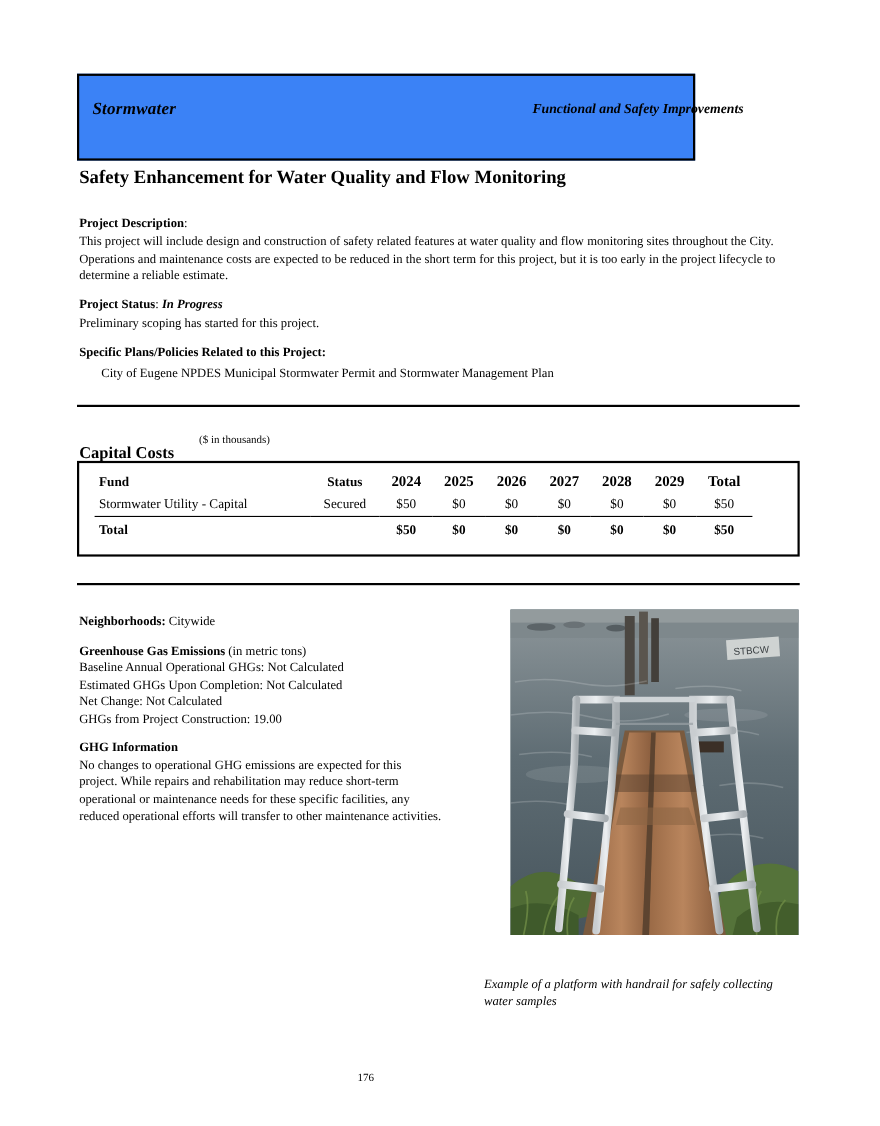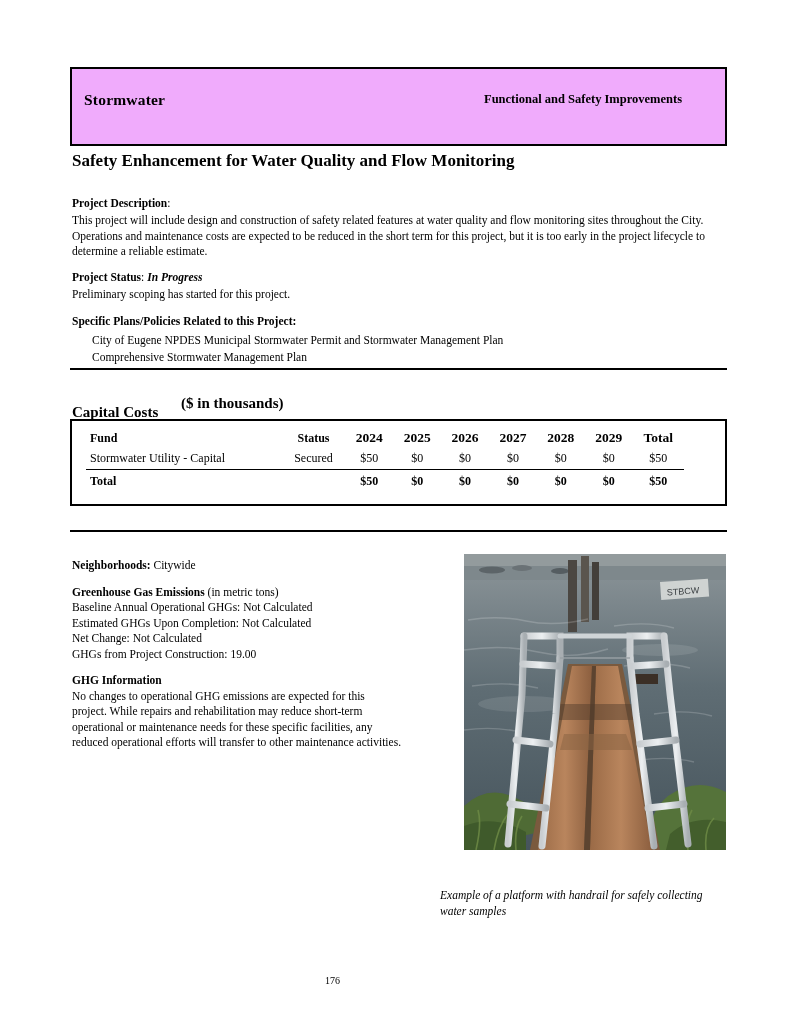--- a/index.html
+++ b/index.html
@@ -20,25 +20,26 @@
     left: 0; top: 0;
     width: 800px;
     height: 1024px;
   }
 
   
   .header-banner {
     position: absolute;
     left: 70px;
     top: 67px;
-    width: 657px;
+    width: 562px;
     height: 79px;
     border: 2px solid #000;
-    background: #f0abfc;
+    background: #3b82f6;
     box-sizing: border-box;
+    font-style: italic;
   }
   .header-left {
     position: absolute;
     left: 12px;
     top: 22px;
     font-size: 15.5px;
     font-weight: bold;
     letter-spacing: .2px;
   }
   .header-right {
@@ -94,22 +95,22 @@
     left: 72px;
     top: 392px;
     font-size: 15px;
     font-weight: bold;
     margin-top: 12px;
   }
   .cap-sub {
     position: absolute;
     left: 181px;
     top: 395px;
-    font-size: 15px;
-    font-weight: bold;
+    font-size: 10px;
+    font-weight: normal;
   }
   .cost-box {
     position: absolute;
     left: 70px;
     top: 419px;
     width: 657px;
     height: 87px;
     border: 2px solid #000;
     box-sizing: border-box;
   }
@@ -207,21 +208,20 @@
   <div class="body-block">
     <p class="para"><span class="lbl">Project Description</span>:</p>
     <p class="para">This project will include design and construction of safety related features at water quality and flow monitoring sites throughout the City. Operations and maintenance costs are expected to be reduced in the short term for this project, but it is too early in the project lifecycle to determine a reliable estimate.</p>
     <div class="sec-gap"></div>
     <p class="para"><span class="lbl">Project Status</span>: <span class="italic-bold">In Progress</span></p>
     <p class="para">Preliminary scoping has started for this project.</p>
     <div class="sec-gap"></div>
     <p class="para lbl">Specific Plans/Policies Related to this Project:</p>
     <ul class="plans-list">
       <li>City of Eugene NPDES Municipal Stormwater Permit and Stormwater Management Plan</li>
-      <li>Comprehensive Stormwater Management Plan</li>
     </ul>
   </div>
 
   <div class="rule-1"></div>
 
   <div class="cap-heading">Capital Costs</div>
   <div class="cap-sub">($ in thousands)</div>
 
   <div class="cost-box"></div>
   <table class="costs">

